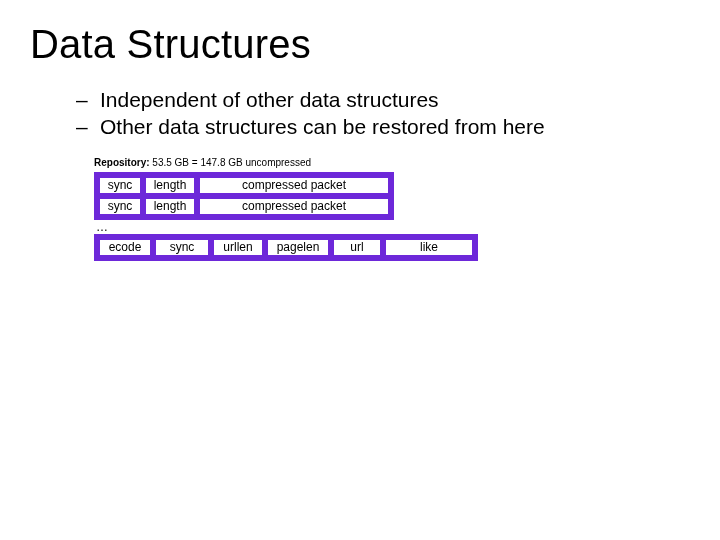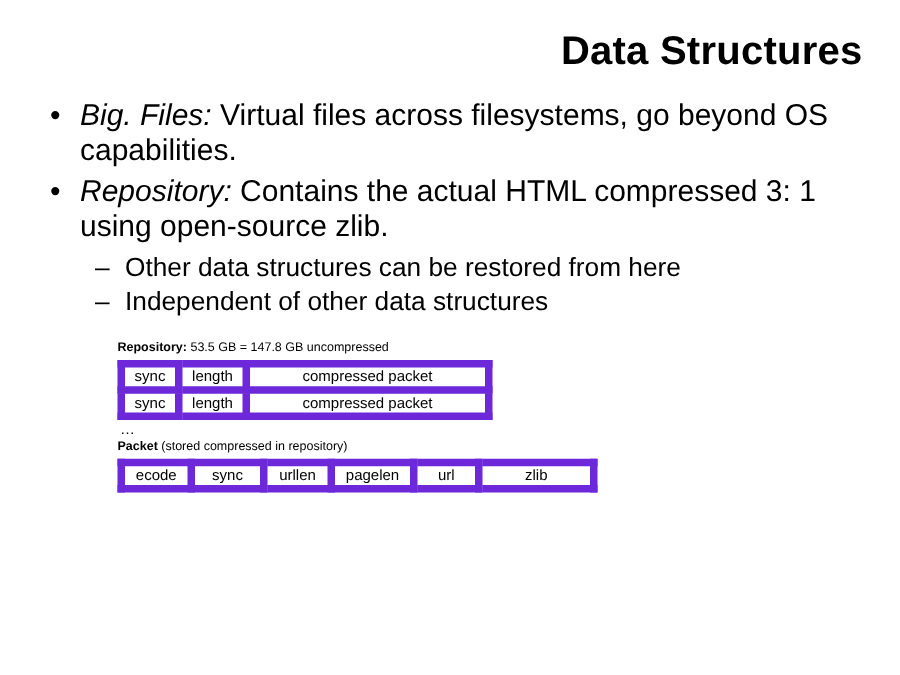--- a/index.html
+++ b/index.html
@@ -9,23 +9,23 @@
     height: 540px;
     background: #fff;
     font-family: Arial, Helvetica, sans-serif;
     color: #000;
   }
   .slide {
     padding: 18px 30px 0 30px;
     box-sizing: border-box;
   }
   .title {
-    text-align: right;
-    font-size: 32px;
-    font-weight: 700;
+    text-align: left;
+    font-size: 40px;
+    font-weight: 400;
     margin: 4px 0 20px 0;
     letter-spacing: 0.2px;
   }
   ul.top {
     list-style: none;
     padding-left: 0;
     margin: 0;
     font-size: 24px;
     line-height: 1.18;
   }
@@ -98,32 +98,24 @@
     line-height: 14px;
   }
 </style>
 </head>
 <body>
 
 <div class="slide">
 
   <h1 class="title">Data Structures</h1>
 
-  <ul class="top">
-    <li>
-      <span class="em">Big. Files:</span><span> Virtual files across filesystems, go beyond OS capabilities.</span>
-    </li>
-    <li>
-      <span class="em">Repository:</span><span> Contains the actual HTML compressed 3: 1 using open-source zlib.</span>
-    </li>
-  </ul>
 
   <ul class="sub">
+    <li>Independent of other data structures</li>
     <li>Other data structures can be restored from here</li>
-    <li>Independent of other data structures</li>
   </ul>
 
   <div class="figure">
 
     <p class="fig-heading">
       <span class="bold">Repository:</span><span> 53.5 GB = 147.8 GB uncompressed</span>
     </p>
 
     <table class="pkt">
       <tbody>
@@ -135,31 +127,28 @@
       <tr>
         <td class="w-sync">sync</td>
         <td class="w-length">length</td>
         <td class="w-cpkt">compressed packet</td>
       </tr>
     </tbody>
       </table>
 
     <p class="dots">…</p>
 
-    <p class="fig-heading" style="margin-top:2px;">
-      <span class="bold">Packet</span><span> (stored compressed in repository)</span>
-    </p>
 
     <table class="pkt">
       <tbody>
           <tr>
         <td class="w-docid">ecode</td>
         <td class="w-ecode">sync</td>
         <td class="w-urllen">urllen</td>
         <td class="w-pagelen">pagelen</td>
         <td class="w-url">url</td>
-        <td class="w-page">zlib</td>
+        <td class="w-page">like</td>
       </tr>
     </tbody>
       </table>
 
   </div>
 </div>
 
 </body></html>

